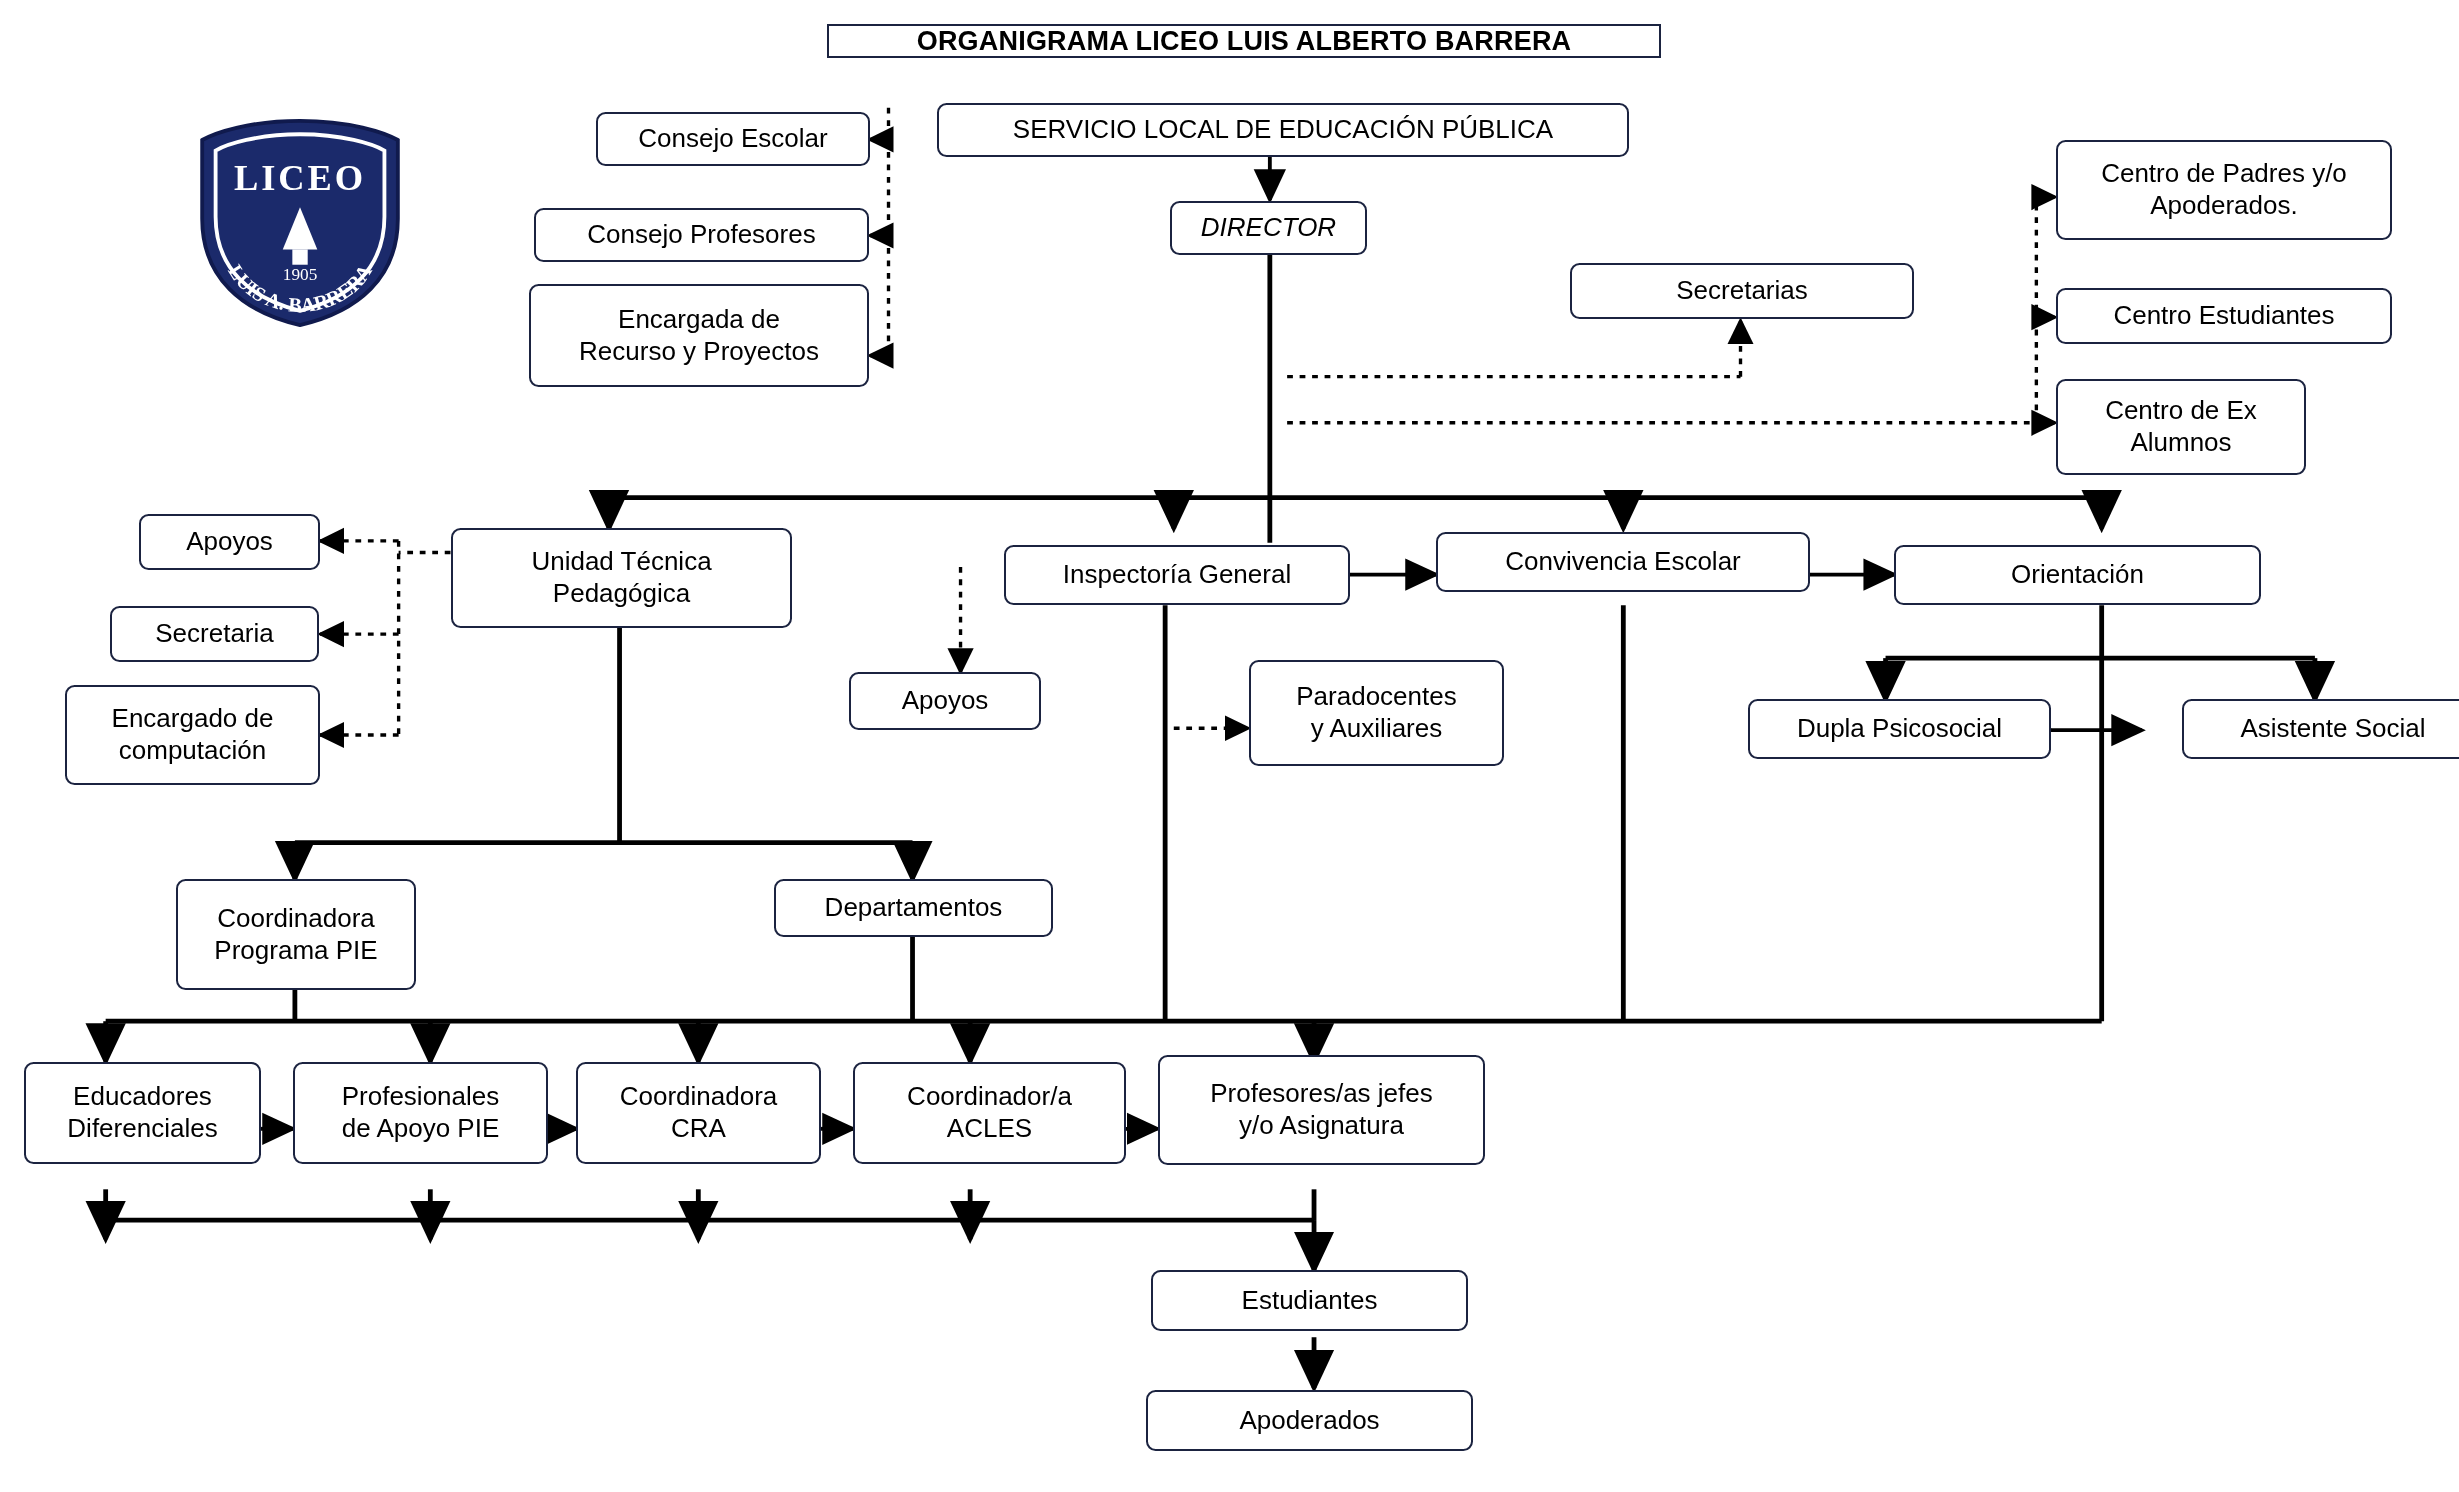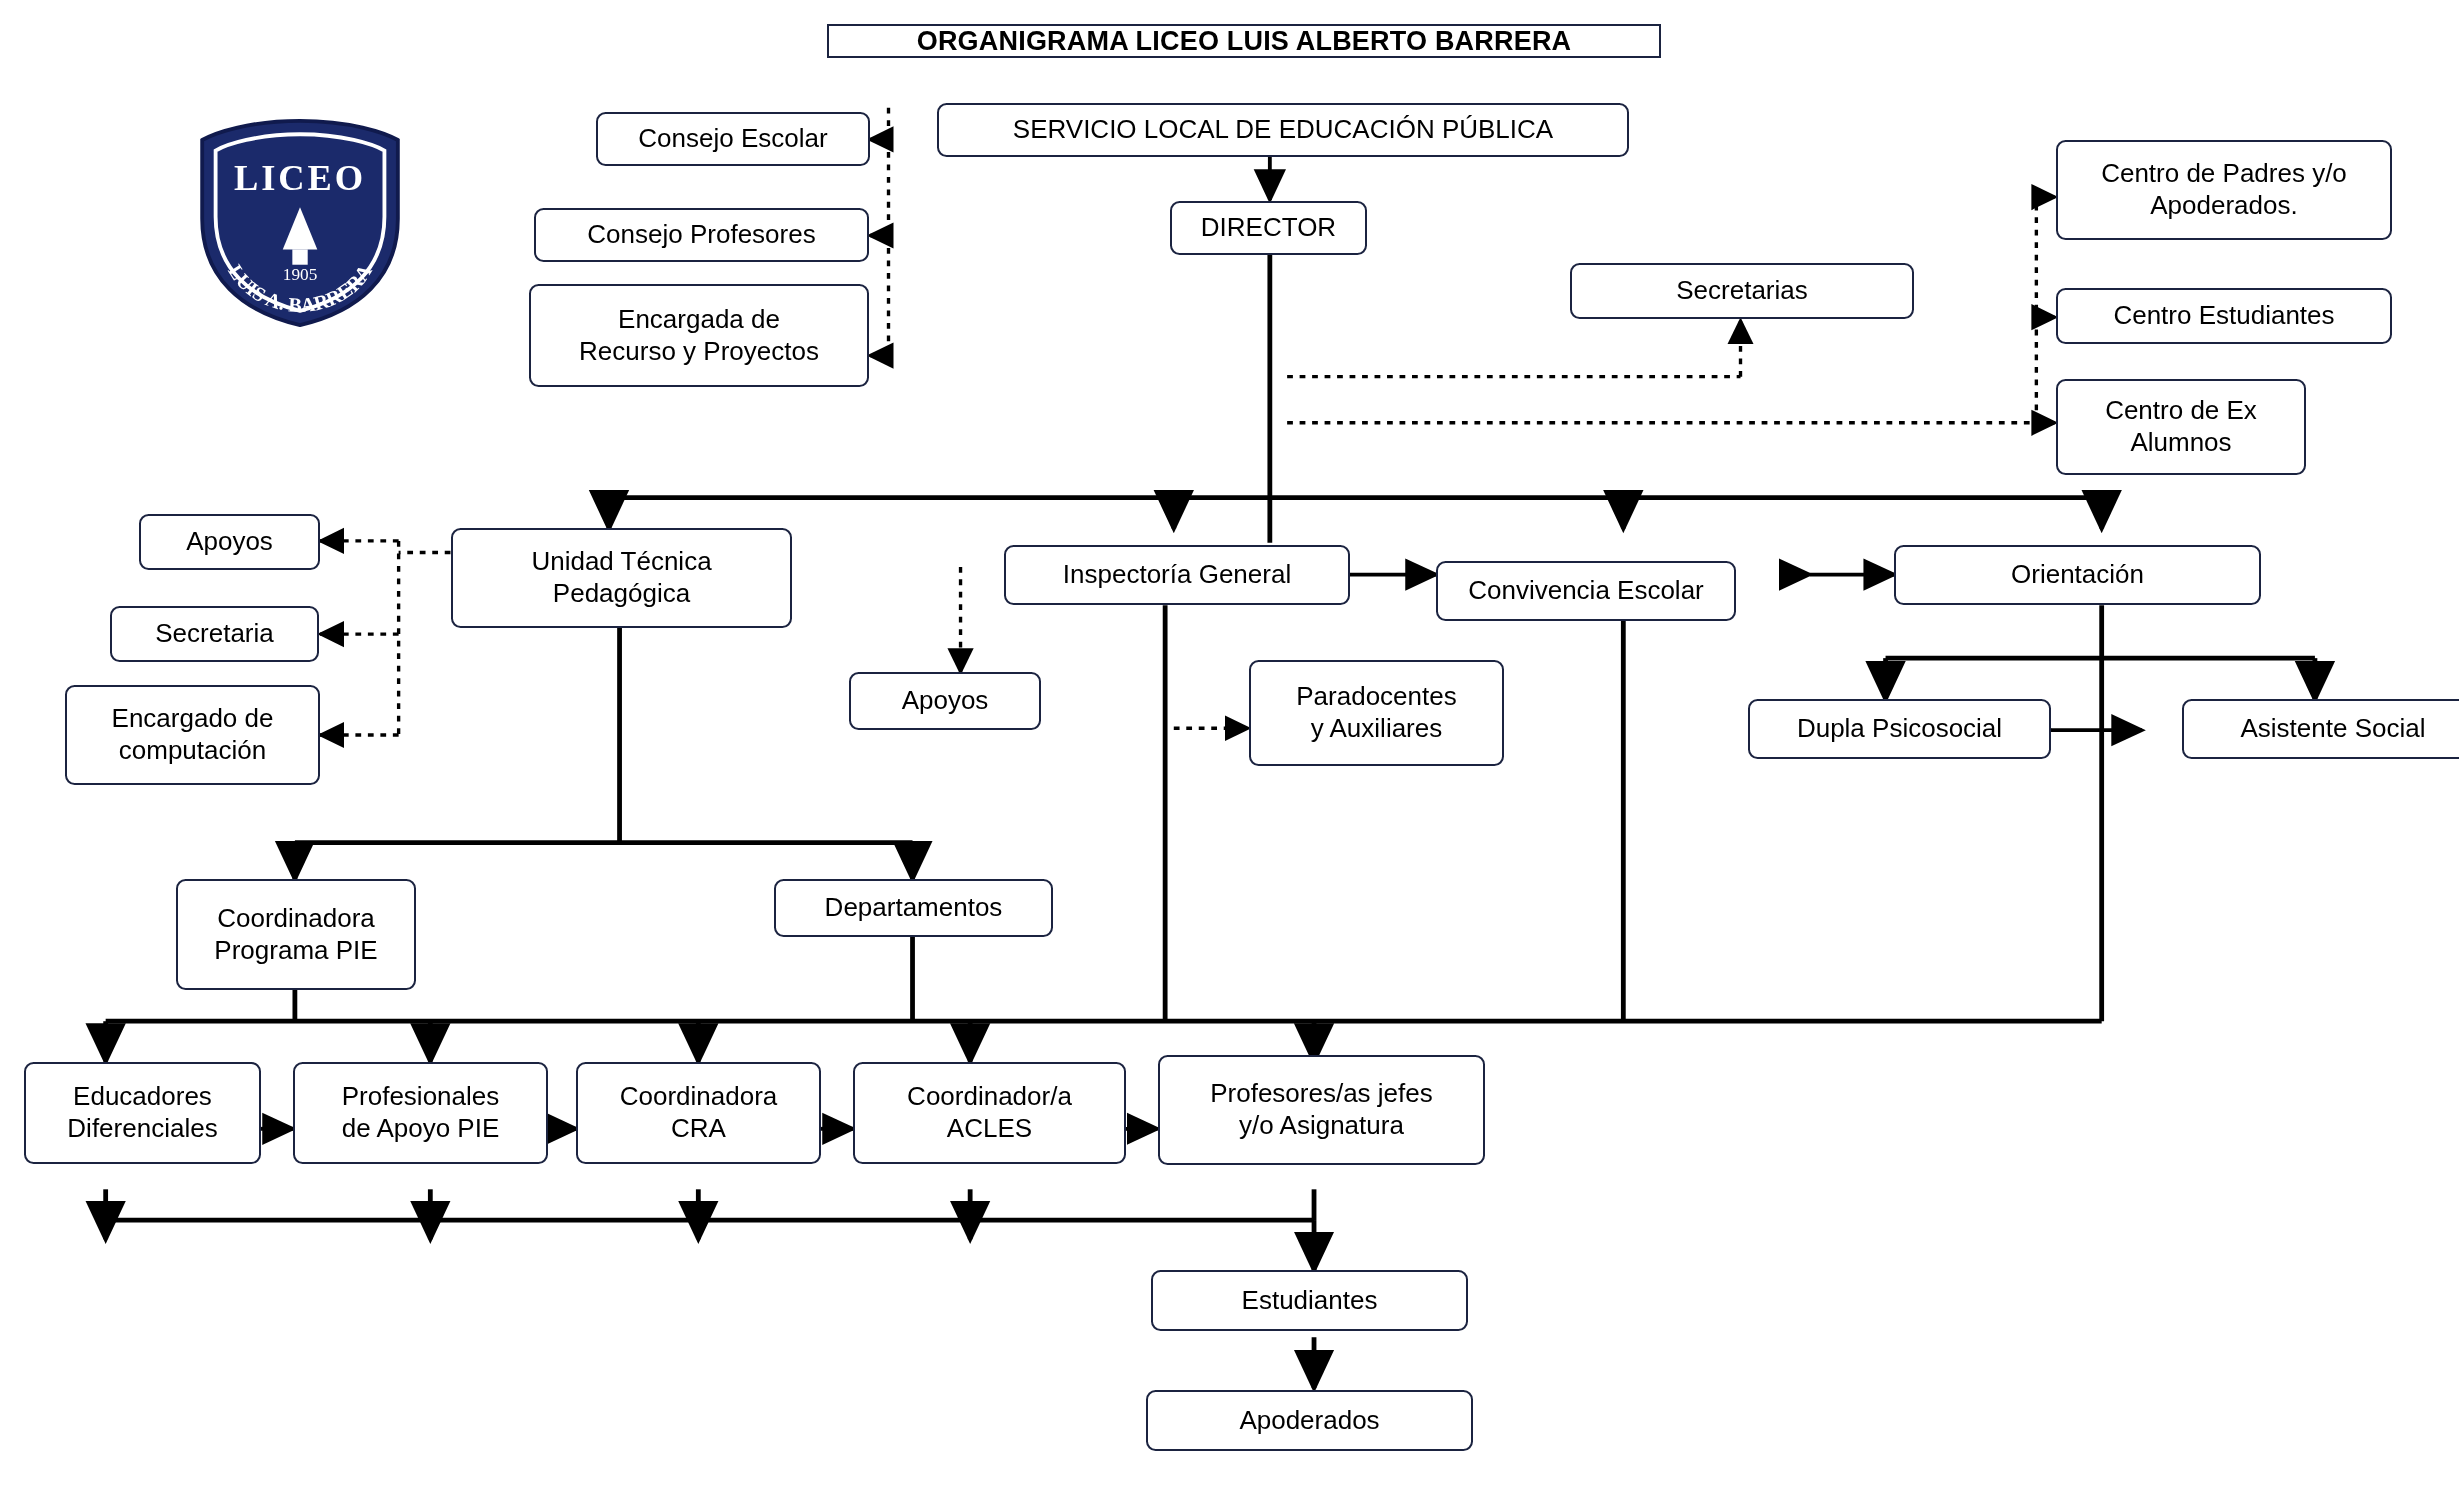--- a/index.html
+++ b/index.html
@@ -188,38 +188,38 @@
 
   <div class="node" style="left:937px; top:103px; width:692px; height:54px;">SERVICIO LOCAL DE EDUCACIÓN PÚBLICA</div>
 
   <div class="node" style="left:596px; top:112px; width:274px; height:54px;">Consejo Escolar</div>
 
   <div class="node" style="left:534px; top:208px; width:335px; height:54px;">Consejo Profesores</div>
 
   <div class="node" style="left:529px; top:284px; width:340px; height:103px;">Encargada de
 Recurso y Proyectos</div>
 
-  <div class="node" style="left:1170px; top:201px; width:197px; height:54px;">DIRECTOR</div>
+  <div class="node" style="left:1170px; top:201px; width:197px; height:54px;font-style:italic;">DIRECTOR</div>
 
   <div class="node" style="left:1570px; top:263px; width:344px; height:56px;">Secretarias</div>
 
   <div class="node" style="left:2056px; top:140px; width:336px; height:100px;">Centro de Padres y/o
 Apoderados.</div>
 
   <div class="node" style="left:2056px; top:288px; width:336px; height:56px;">Centro Estudiantes</div>
 
   <div class="node" style="left:2056px; top:379px; width:250px; height:96px;">Centro de Ex
 Alumnos</div>
 
   <div class="node" style="left:451px; top:528px; width:341px; height:100px;">Unidad Técnica
 Pedagógica</div>
 
   <div class="node" style="left:1004px; top:545px; width:346px; height:60px;">Inspectoría General</div>
 
-  <div class="node" style="left:1436px; top:561px; width:300px; height:60px;">Convivencia Escolar</div>
+  <div class="node" style="left:1436px; top:532px; width:374px; height:60px;">Convivencia Escolar</div>
 
   <div class="node" style="left:1894px; top:545px; width:367px; height:60px;">Orientación</div>
 
   <div class="node" style="left:139px; top:514px; width:181px; height:56px;">Apoyos</div>
 
   <div class="node" style="left:110px; top:606px; width:209px; height:56px;">Secretaria</div>
 
   <div class="node" style="left:65px; top:685px; width:255px; height:100px;">Encargado de
 computación</div>
 

